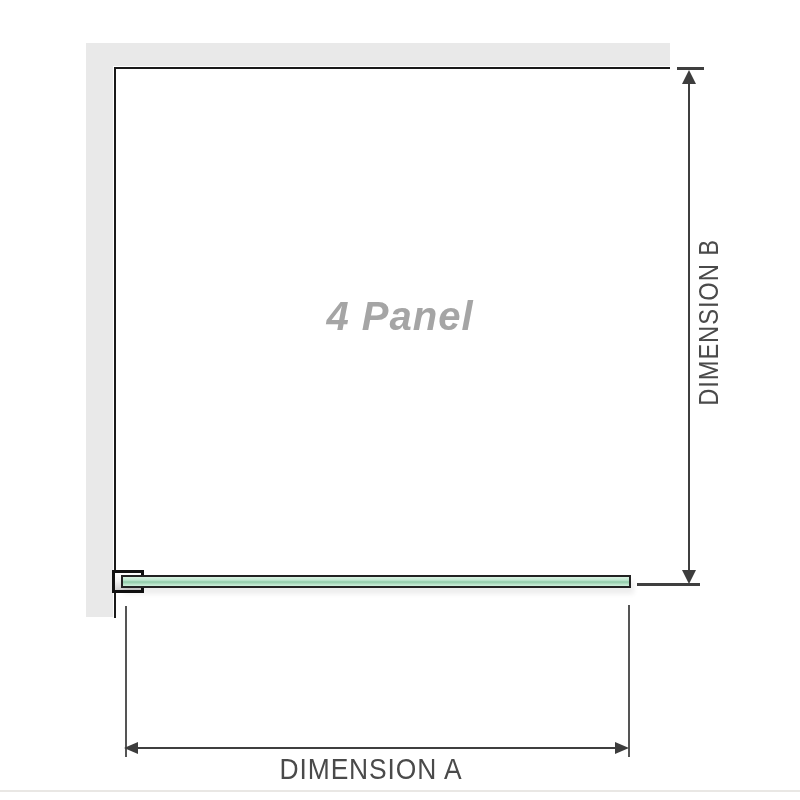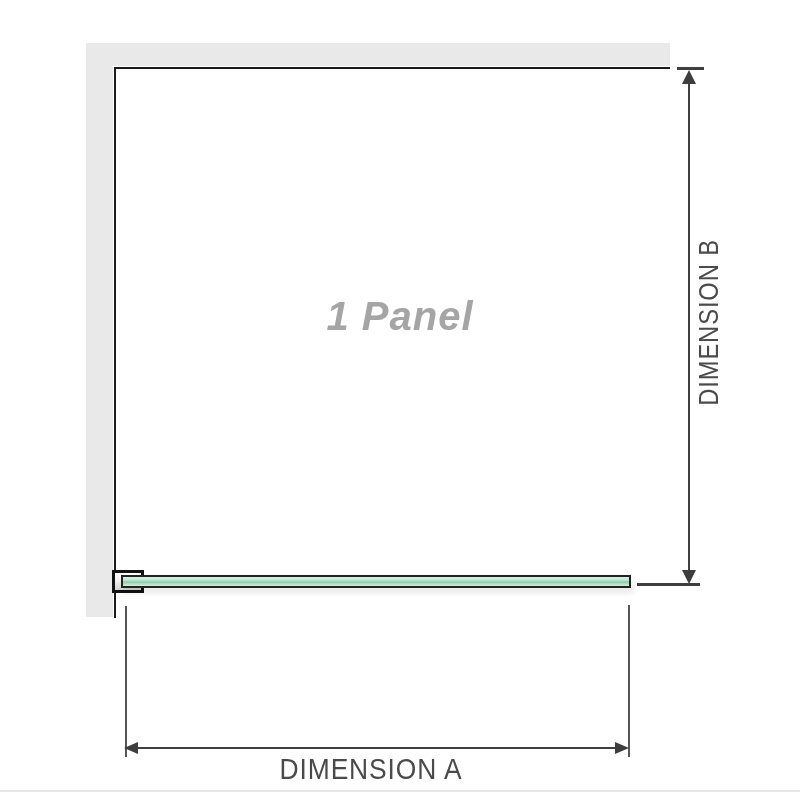--- a/index.html
+++ b/index.html
@@ -129,21 +129,21 @@
 <body>
 
 <div id="canvas">
 
   <div class="abs wall-top"></div>
   <div class="abs wall-left"></div>
 
   <div class="abs panel-top-edge"></div>
   <div class="abs panel-left-edge"></div>
 
-  <div class="abs panel-label">1 Panel</div>
+  <div class="abs panel-label">4 Panel</div>
 
   <div class="abs bracket"></div>
   <div class="abs glass-bar"></div>
 
   <div>
     <div class="abs dim-line dim-b-line"></div>
     <div class="abs dim-b-top-tick"></div>
     <div class="abs dim-b-bottom-tick"></div>
     <div class="abs arrow arrow-up"></div>
     <div class="abs arrow arrow-down"></div>

